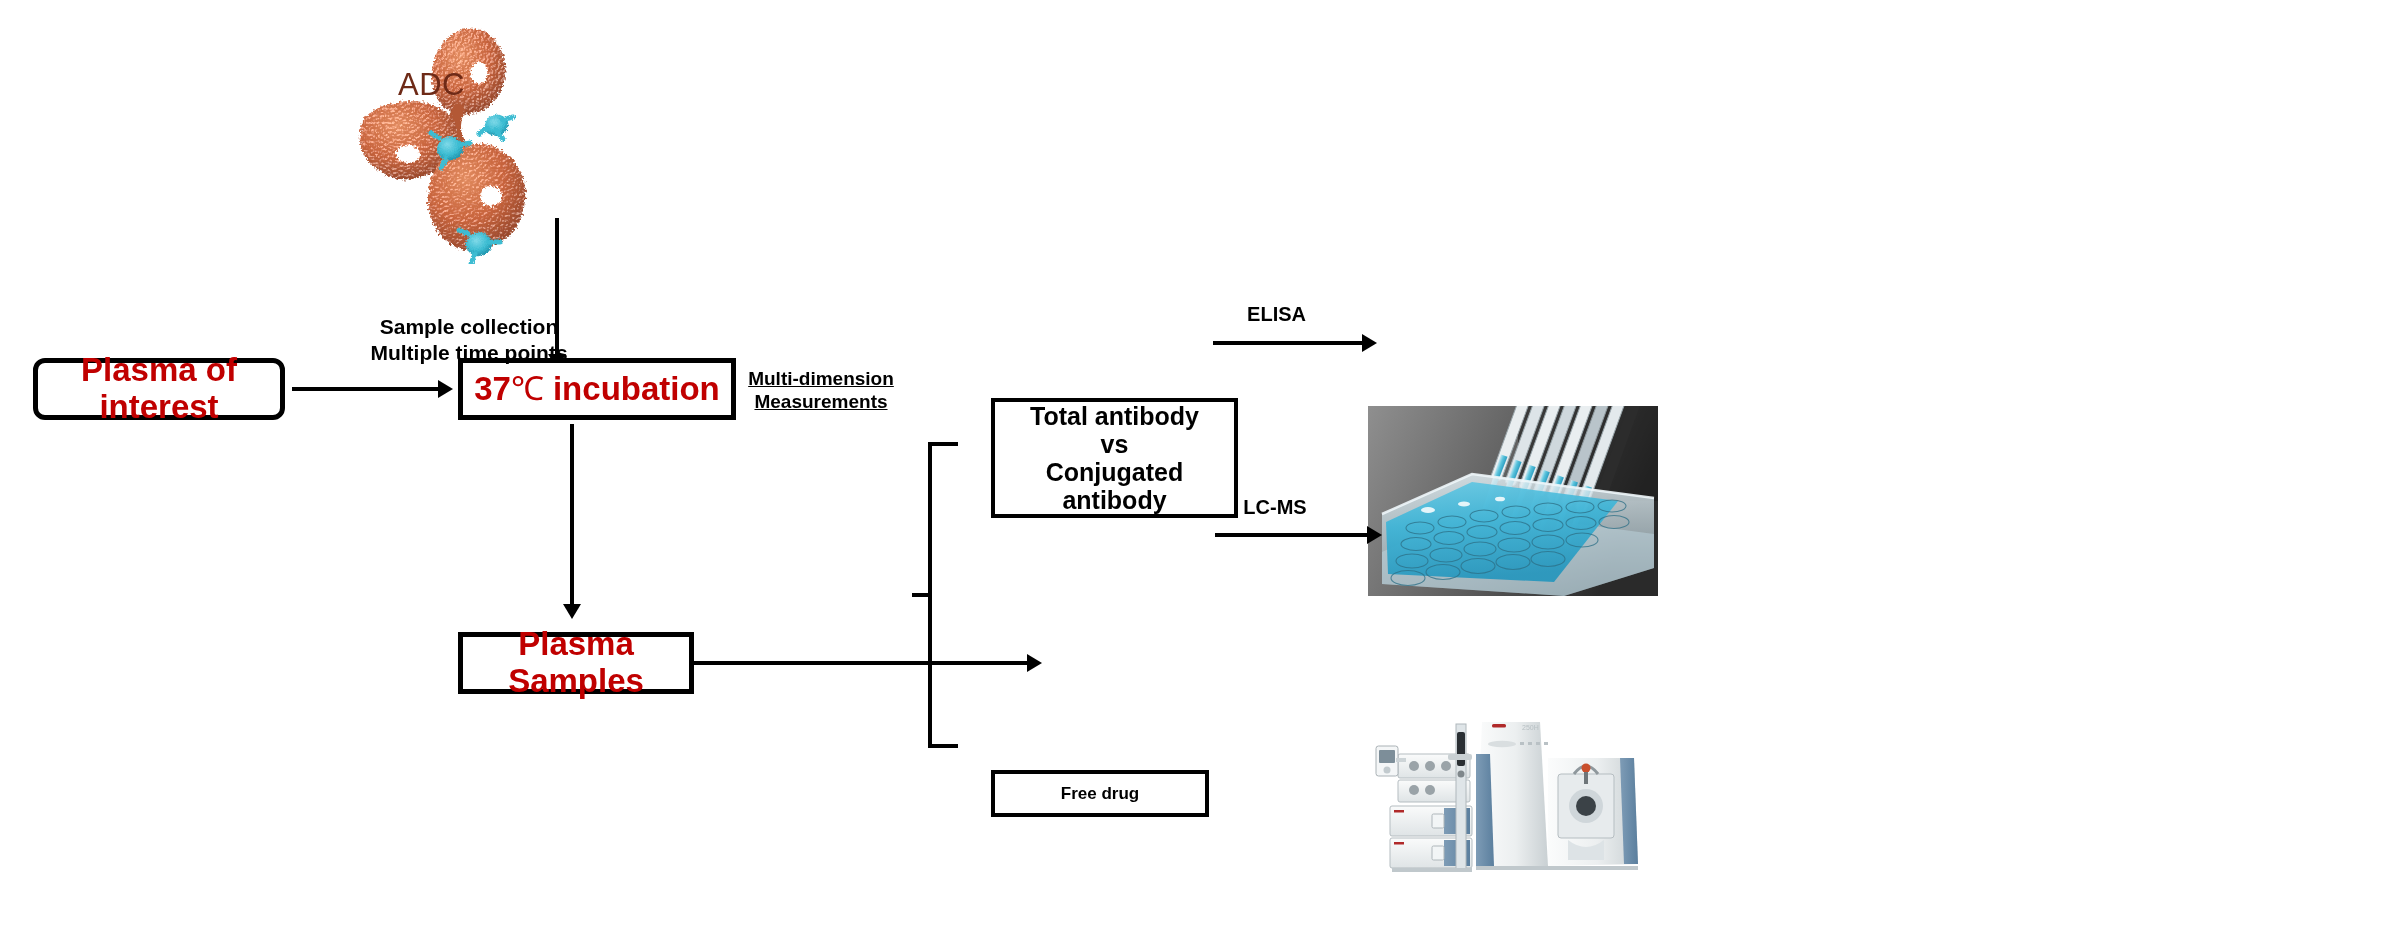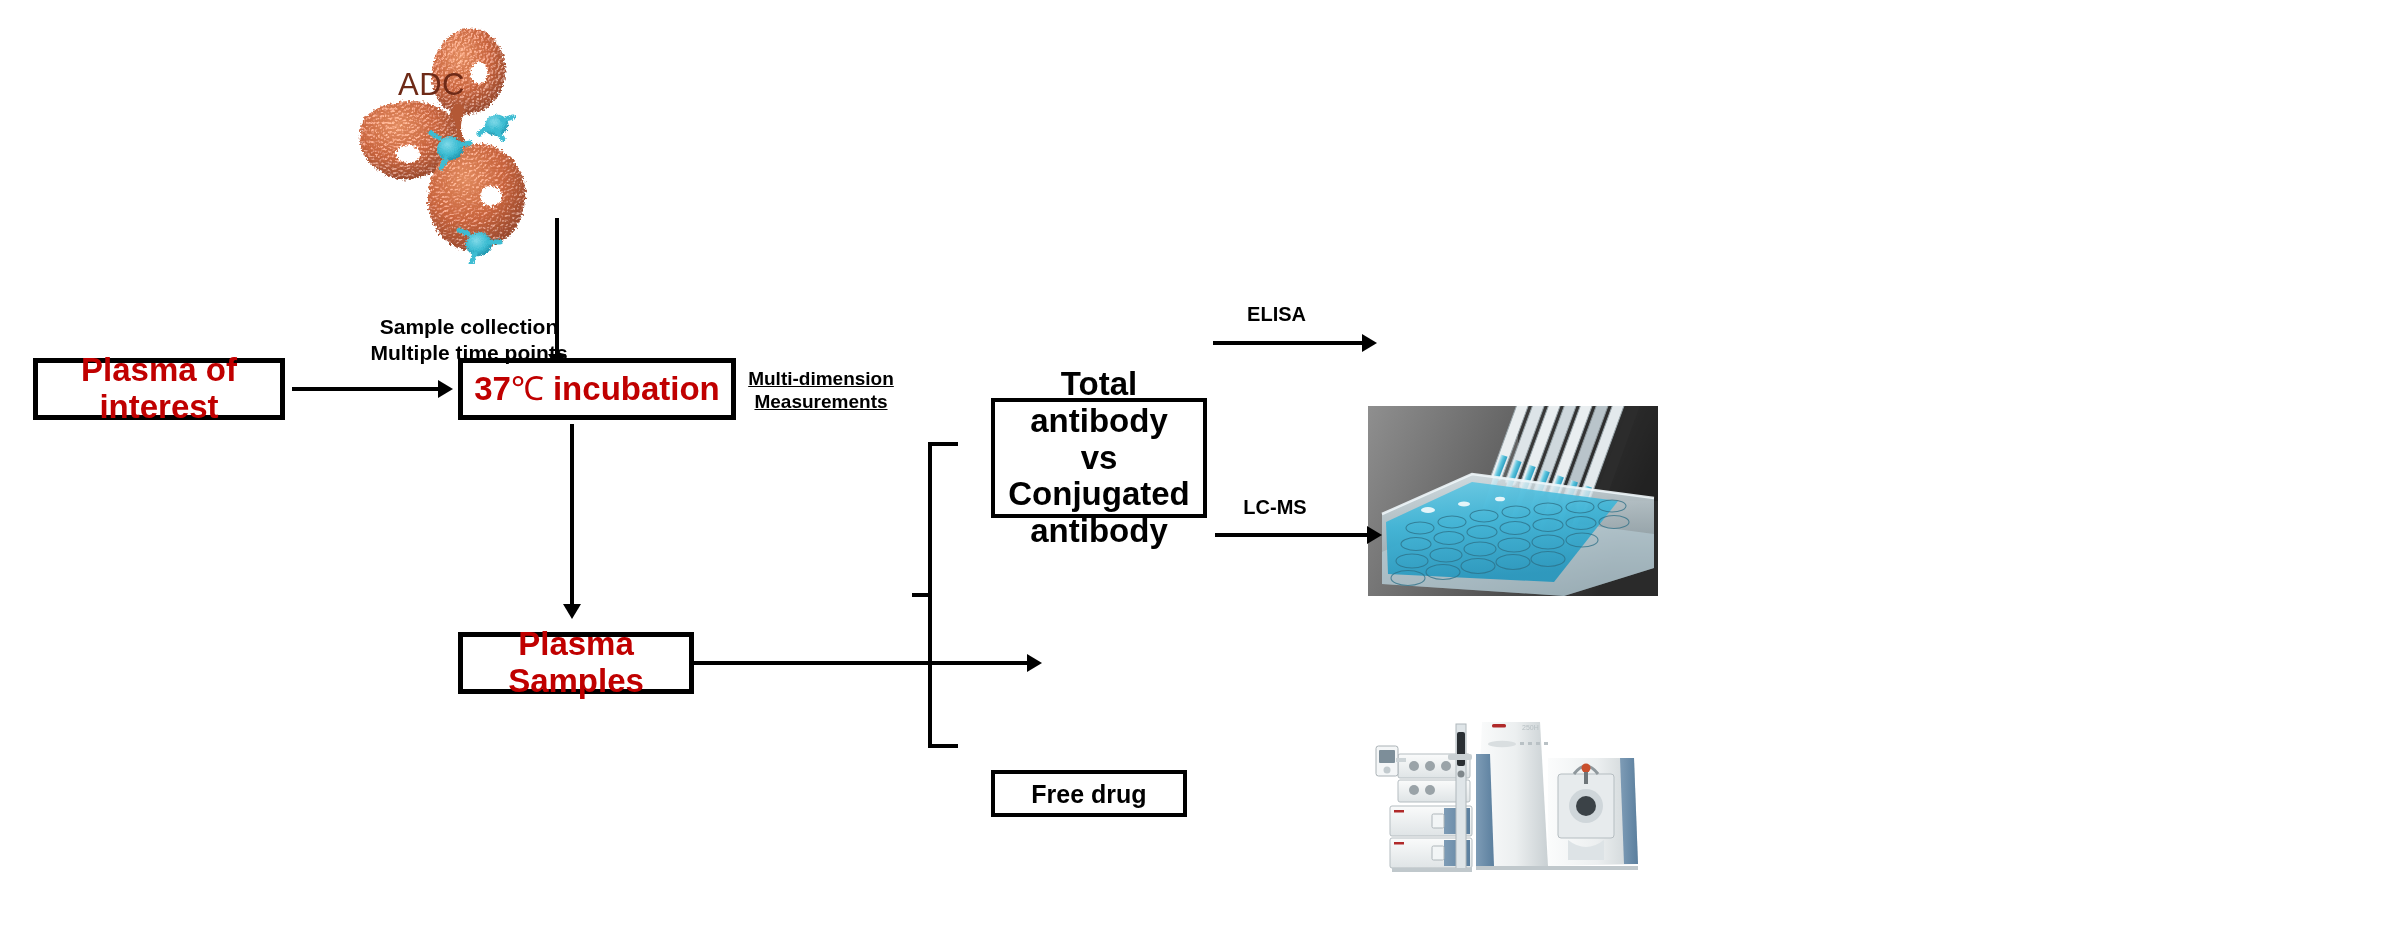--- a/index.html
+++ b/index.html
@@ -33,25 +33,25 @@
     border: 5px solid #000000;
     color: #C00000;
     font-weight: bold;
   }
   .box-black {
     border: 4px solid #000000;
     color: #000000;
     font-weight: bold;
   }
 
-  #box-plasma-interest { left: 33px;  top: 358px; width: 252px; height: 62px; font-size: 33px; }
+  #box-plasma-interest { left: 33px;  top: 358px; width: 252px; height: 62px; font-size: 33px; border-radius: 12px; }
   #box-incubation      { left: 458px; top: 358px; width: 278px; height: 62px; font-size: 33px; justify-content: center; }
   #box-plasma-samples  { left: 458px; top: 632px; width: 236px; height: 62px; font-size: 33px; }
-  #box-total-ab        { left: 991px; top: 398px; width: 216px; height: 120px; font-size: 33px; }
-  #box-free-drug       { left: 991px; top: 770px; width: 196px; height: 47px; font-size: 25px; }
+  #box-total-ab        { left: 991px; top: 398px; width: 247px; height: 120px; font-size: 25px; }
+  #box-free-drug       { left: 991px; top: 770px; width: 218px; height: 47px; font-size: 17px; }
 
   .degc { font-weight: normal; font-family: "Liberation Serif", serif; }
   .box-lines { display: block; }
   .box-lines span { display: block; }
 
   
   .label {
     position: absolute;
     color: #000000;
     font-weight: bold;

